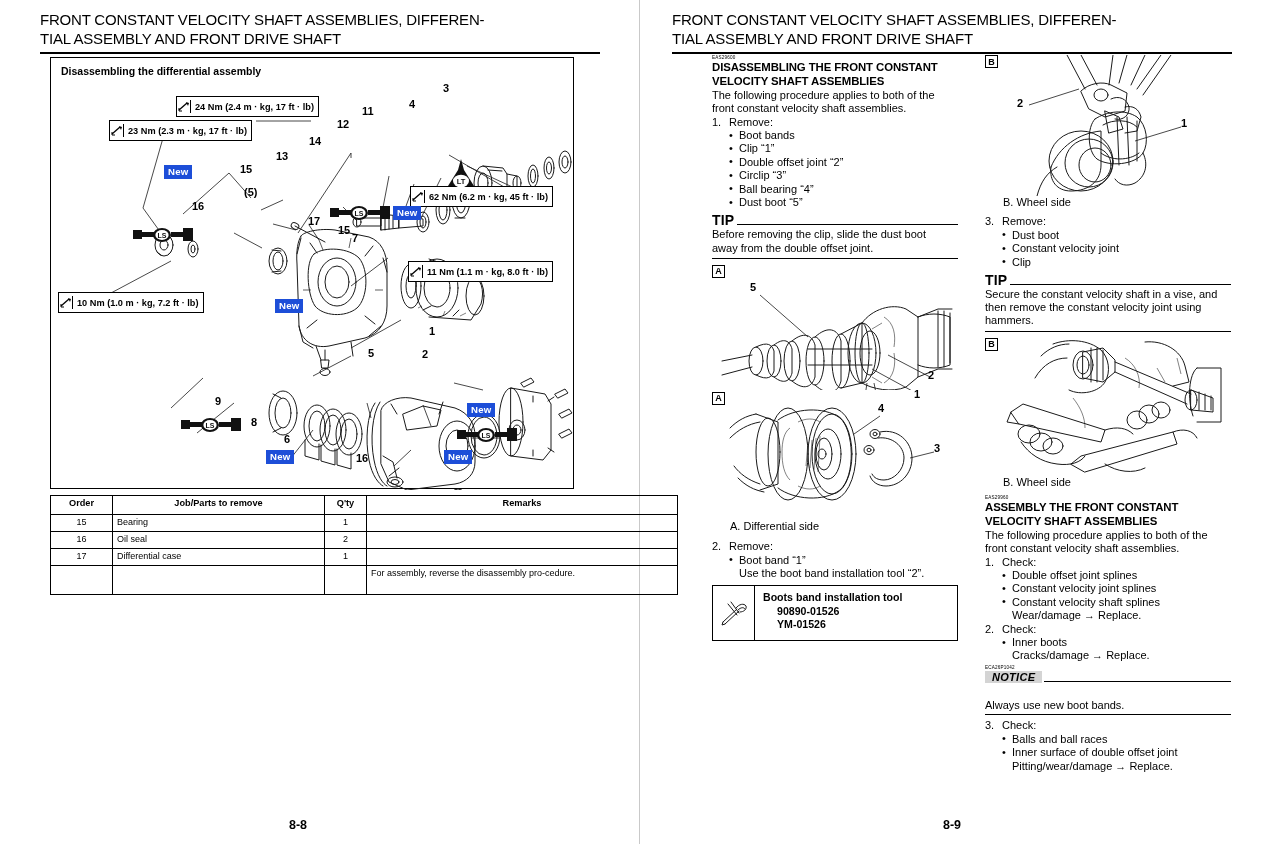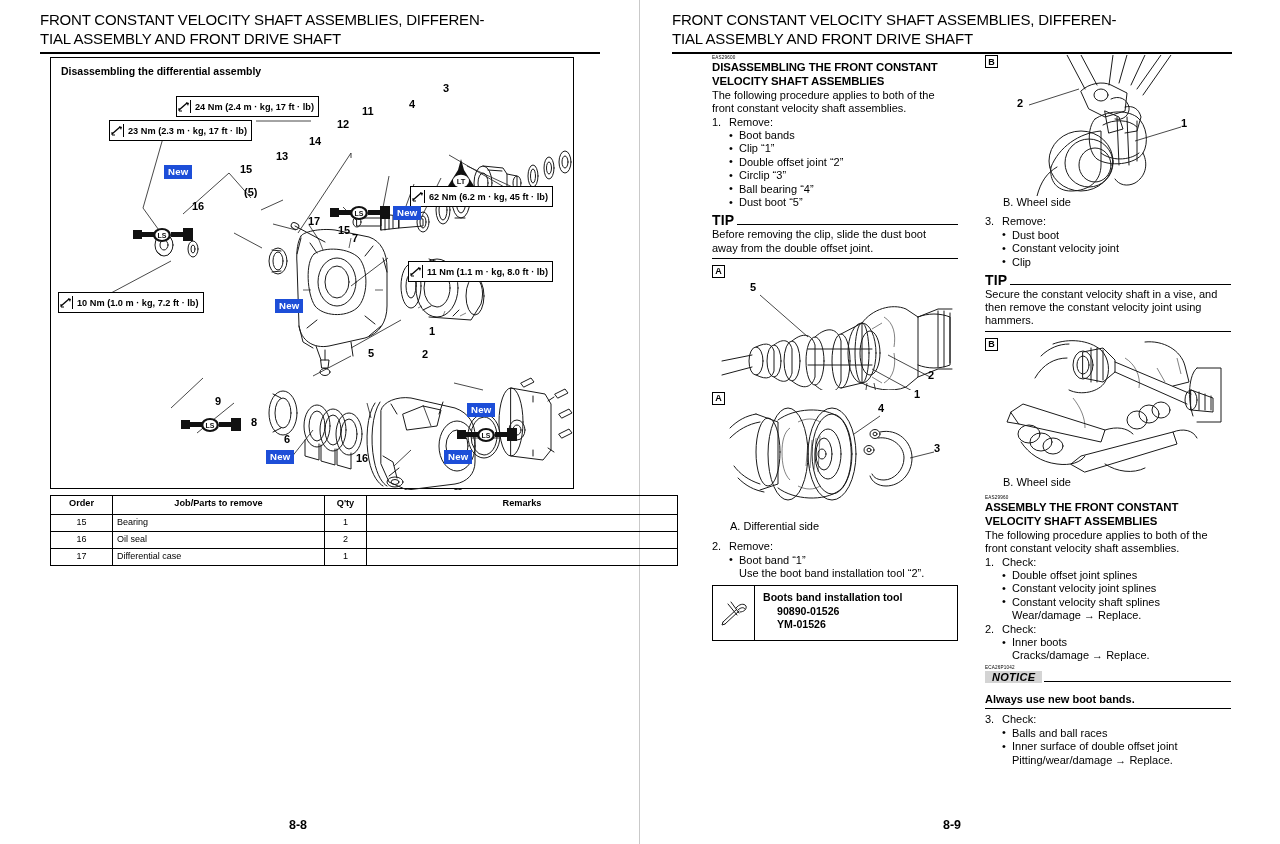--- a/index.html
+++ b/index.html
@@ -97,21 +97,21 @@
   .tip-head .lbl { font-size:14px; font-weight:bold; letter-spacing:0.2px; }
   .tip-head .ln { flex:1; height:0; border-bottom:1.2px solid #000; margin-left:3px; position:relative; top:4px; }
   .tip-bot { border-bottom:1.2px solid #000; margin-top:3px; }
 
   .notice-head { display:flex; align-items:center; }
   .notice-head .lbl {
     background:#d4d4d4; font-size:11px; font-weight:bold; font-style:italic;
     padding:0px 7px; letter-spacing:0.3px;
   }
   .notice-head .ln { flex:1; height:0; border-bottom:1.2px solid #000; margin-left:2px; position:relative; top:5px; }
-  .notice-text { font-size:11px; font-weight:bold; line-height:13.4px; margin-top:10px; }
+  .notice-text { font-size:11px; font-weight:normal; line-height:13.4px; margin-top:16px; }
   .notice-bot { border-bottom:1.2px solid #000; margin-top:2px; }
 
   
   .fig { position:relative; border:0; }
   .fig .tagbox {
     position:absolute; left:0; top:0; width:13px; height:13px;
     border:1.2px solid #000; font-size:9px; font-weight:bold;
     display:flex; align-items:center; justify-content:center; background:#fff; z-index:3;
   }
   .fig-cap { font-size:11px; line-height:13.4px; padding-left:18px; }
@@ -482,20 +482,26 @@
           <td>Oil seal</td>
           <td class="c">2</td>
           <td></td>
         </tr>
         <tr class="row-h">
           <td class="c">17</td>
           <td>Differential case</td>
           <td class="c">1</td>
           <td></td>
         </tr>
+        <tr class="row-tall">
+          <td class="c"></td>
+          <td></td>
+          <td class="c"></td>
+          <td>For assembly, reverse the disassembly pro-cedure.</td>
+        </tr>
       </tbody>
     </table>
 
     <div class="folio">8-8</div>
   </div>
 
   <div class="page page-right">
 
     <div class="head-wrap">
       <div class="head-line">FRONT CONSTANT VELOCITY SHAFT ASSEMBLIES, DIFFEREN-</div>

